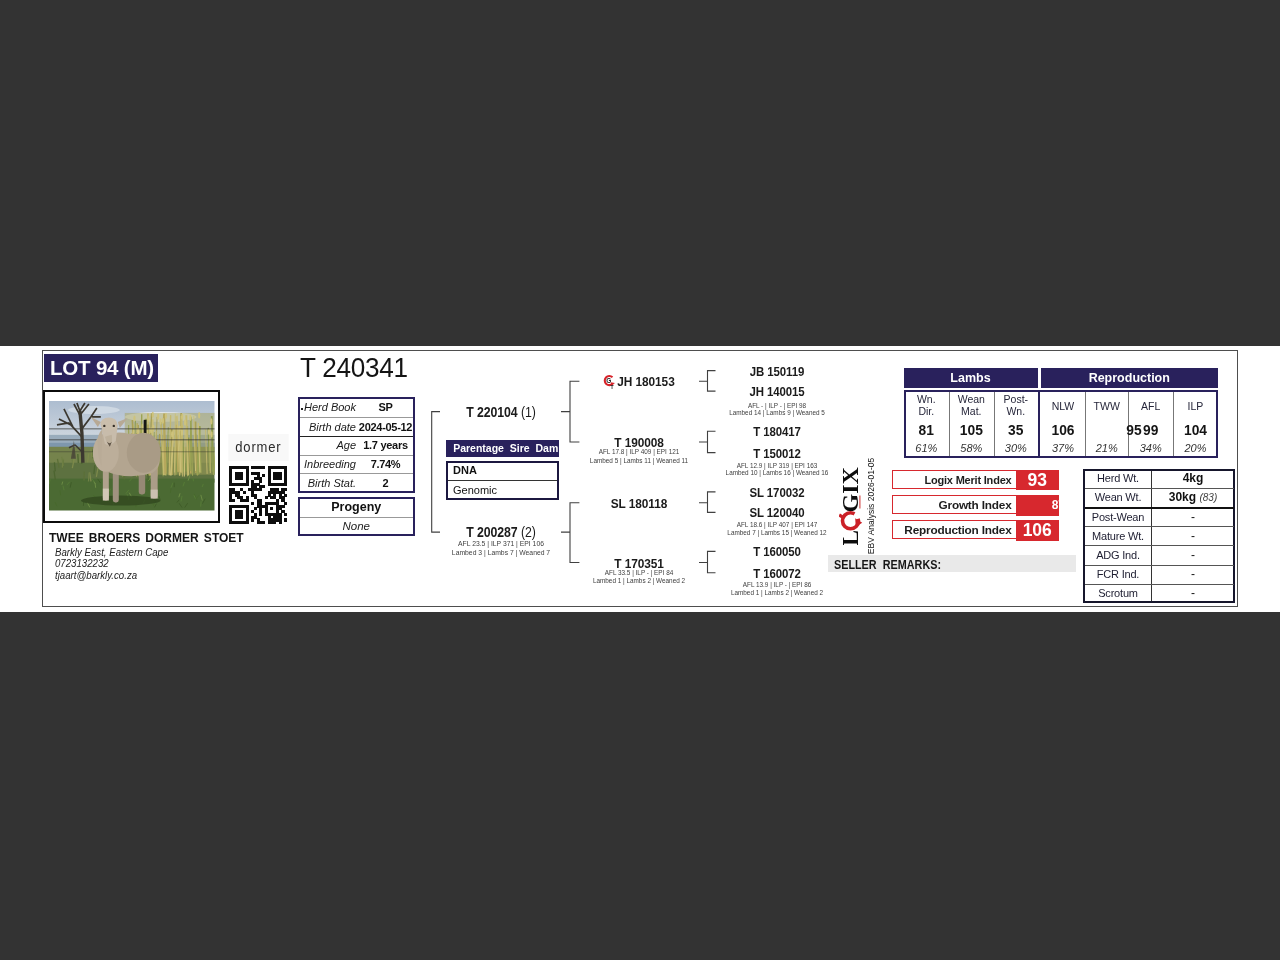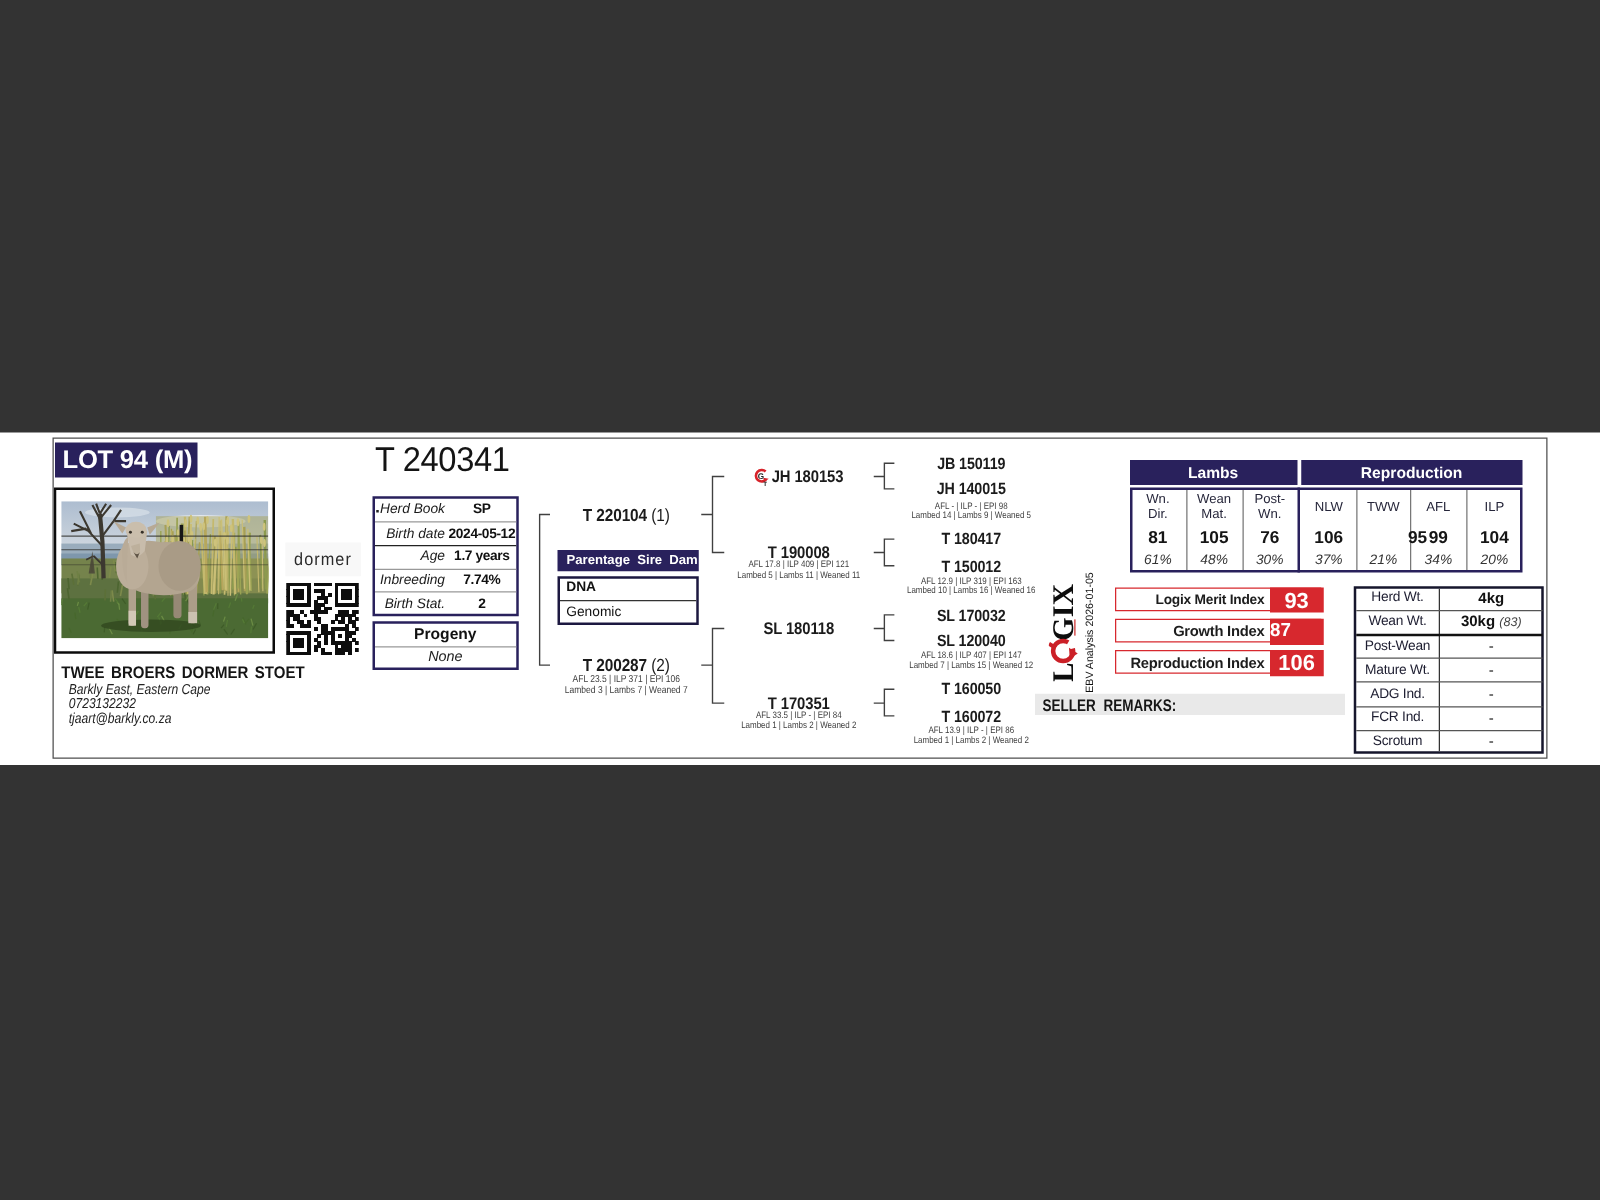--- a/index.html
+++ b/index.html
@@ -603,24 +603,24 @@
 <div class="abs" style="left:1128.3px;top:391.5px;width:1px;height:64px;background:#777"></div>
 <div class="abs" style="left:1173.0px;top:391.5px;width:1px;height:64px;background:#777"></div>
 <div class="abs" style="left:1037.7px;top:389.5px;width:2.6px;height:68px;background:#29215c"></div>
 <div class="gh" style="left:926.3px;top:399.3px">Wn.</div>
 <div class="gh" style="left:926.3px;top:411.0px">Dir.</div>
 <div class="gv" style="left:926.3px;top:429.5px">81</div>
 <div class="gp" style="left:926.3px;top:448.0px">61%</div>
 <div class="gh" style="left:971.3px;top:399.3px">Wean</div>
 <div class="gh" style="left:971.3px;top:411.0px">Mat.</div>
 <div class="gv" style="left:971.3px;top:429.5px">105</div>
-<div class="gp" style="left:971.3px;top:448.0px">48%</div>
+<div class="gp" style="left:971.3px;top:448.0px">58%</div>
 <div class="gh" style="left:1015.8px;top:399.3px">Post-</div>
 <div class="gh" style="left:1015.8px;top:411.0px">Wn.</div>
-<div class="gv" style="left:1015.8px;top:429.5px">76</div>
+<div class="gv" style="left:1015.8px;top:429.5px">35</div>
 <div class="gp" style="left:1015.8px;top:448.0px">30%</div>
 <div class="gh" style="left:1063.0px;top:405.6px">NLW</div>
 <div class="gv" style="left:1063.0px;top:429.5px">106</div>
 <div class="gp" style="left:1063.0px;top:448.0px">37%</div>
 <div class="gh" style="left:1106.7px;top:405.6px">TWW</div>
 <div class="gv" style="left:1134px;top:429.5px">95</div>
 <div class="gp" style="left:1106.7px;top:448.0px">21%</div>
 <div class="gh" style="left:1150.7px;top:405.6px">AFL</div>
 <div class="gv" style="left:1150.7px;top:429.5px">99</div>
 <div class="gp" style="left:1150.7px;top:448.0px">34%</div>
@@ -628,21 +628,21 @@
 <div class="gv" style="left:1195.5px;top:429.5px">104</div>
 <div class="gp" style="left:1195.5px;top:448.0px">20%</div>
 
 <div class="abs" style="left:891.5px;top:469.5px;width:163.5px;height:17.2px;border:1.8px solid #d7282e;background:#fff"></div>
 <div class="abs" style="left:1016px;top:469.5px;width:42.5px;height:20.8px;background:#d7282e"></div>
 <div class="abs" style="left:891.5px;top:469.5px;width:120px;height:20.8px;line-height:20.8px;text-align:right;font-weight:bold;font-size:11px;color:#1d1d1d;letter-spacing:-0.2px">Logix Merit Index</div>
 <div class="abs" style="left:1016px;top:469.5px;width:42.5px;height:20.8px;line-height:20px;text-align:center;font-weight:bold;font-size:17.5px;color:#fff">93</div>
 <div class="abs" style="left:891.5px;top:494.8px;width:163.5px;height:17.2px;border:1.8px solid #d7282e;background:#fff"></div>
 <div class="abs" style="left:1016px;top:494.8px;width:42.5px;height:20.8px;background:#d7282e"></div>
 <div class="abs" style="left:891.5px;top:494.8px;width:120px;height:20.8px;line-height:20.8px;text-align:right;font-weight:bold;font-size:11.8px;color:#1d1d1d;letter-spacing:-0.2px">Growth Index</div>
-<div class="abs" style="left:1016px;top:494.8px;width:49px;height:20.8px;line-height:20px;text-align:left;font-weight:bold;font-size:15px;color:#fff">87</div>
+<div class="abs" style="left:1016px;top:494.8px;width:49px;height:20.8px;line-height:20px;text-align:right;font-weight:bold;font-size:12px;color:#fff">87</div>
 <div class="abs" style="left:891.5px;top:519.9px;width:163.5px;height:17.2px;border:1.8px solid #d7282e;background:#fff"></div>
 <div class="abs" style="left:1016px;top:519.9px;width:42.5px;height:20.8px;background:#d7282e"></div>
 <div class="abs" style="left:891.5px;top:519.9px;width:120px;height:20.8px;line-height:20.8px;text-align:right;font-weight:bold;font-size:11.8px;color:#1d1d1d;letter-spacing:-0.2px">Reproduction Index</div>
 <div class="abs" style="left:1016px;top:519.9px;width:42.5px;height:20.8px;line-height:20px;text-align:center;font-weight:bold;font-size:17.5px;color:#fff">106</div>
 
 <div class="abs" style="left:828px;top:554.8px;width:248.3px;height:17.5px;background:#e9e9e9"></div>
 <div class="abs" style="left:833.5px;top:563.5px;transform:translateY(-50%) scaleX(.8);transform-origin:left;font-weight:bold;font-size:13.5px;color:#161616;word-spacing:4px;white-space:nowrap">SELLER REMARKS:</div>
 
 <div class="abs" style="left:1083.4px;top:468.6px;width:152px;height:134.4px;border:2.5px solid #16162c;background:#fff;box-sizing:border-box"></div>
 <div class="abs" style="left:1151px;top:471px;width:1px;height:129.6px;background:#333"></div>

